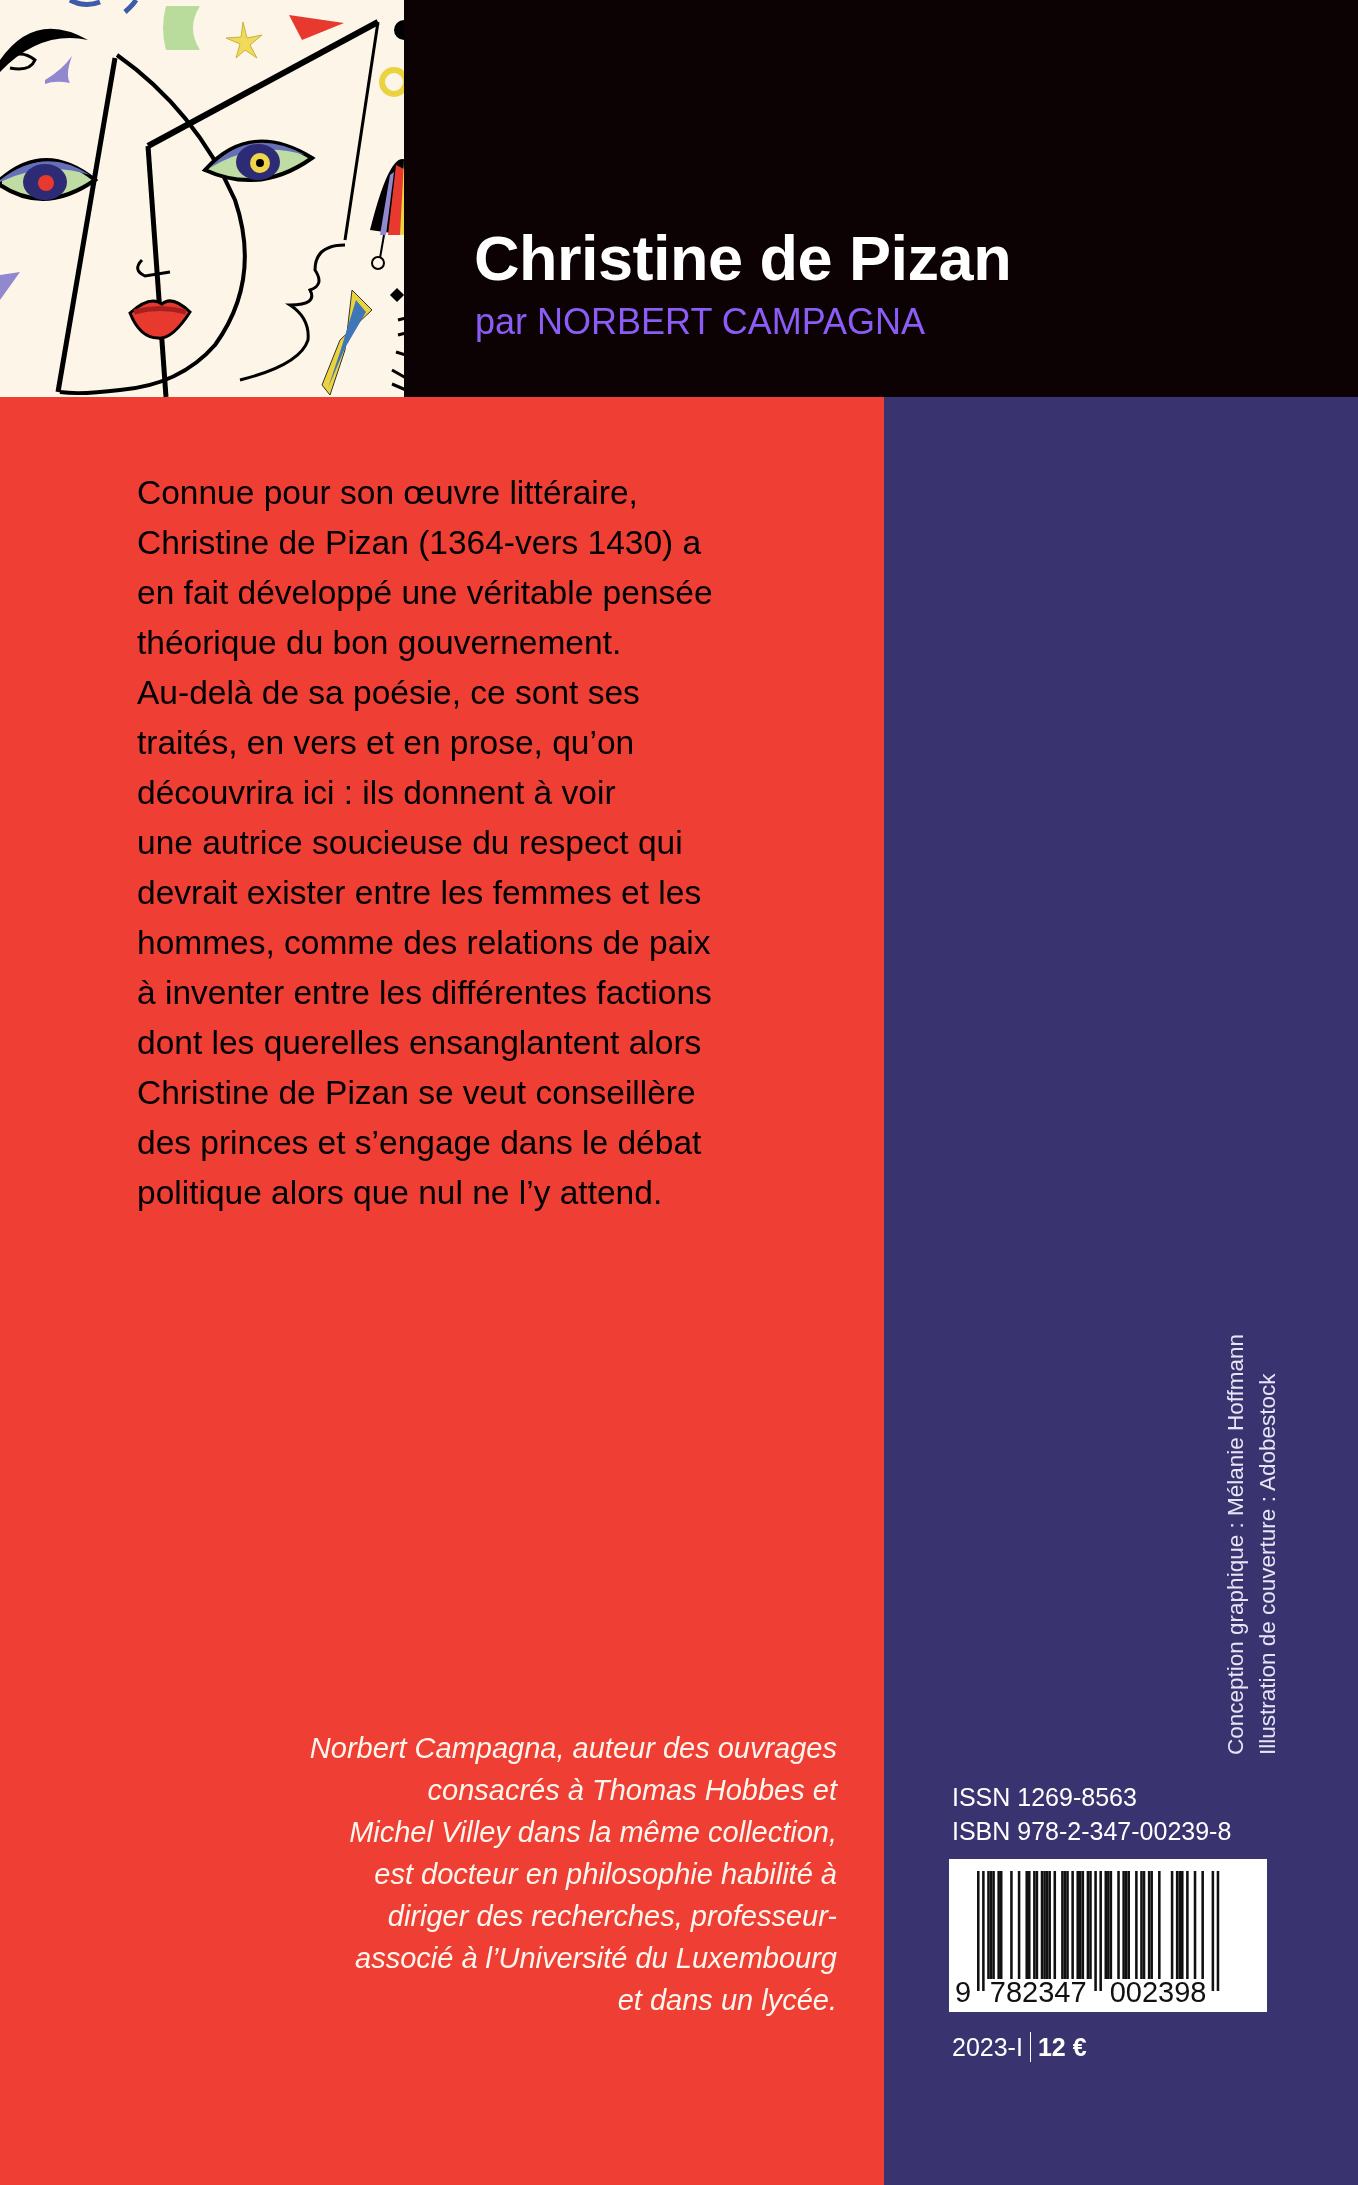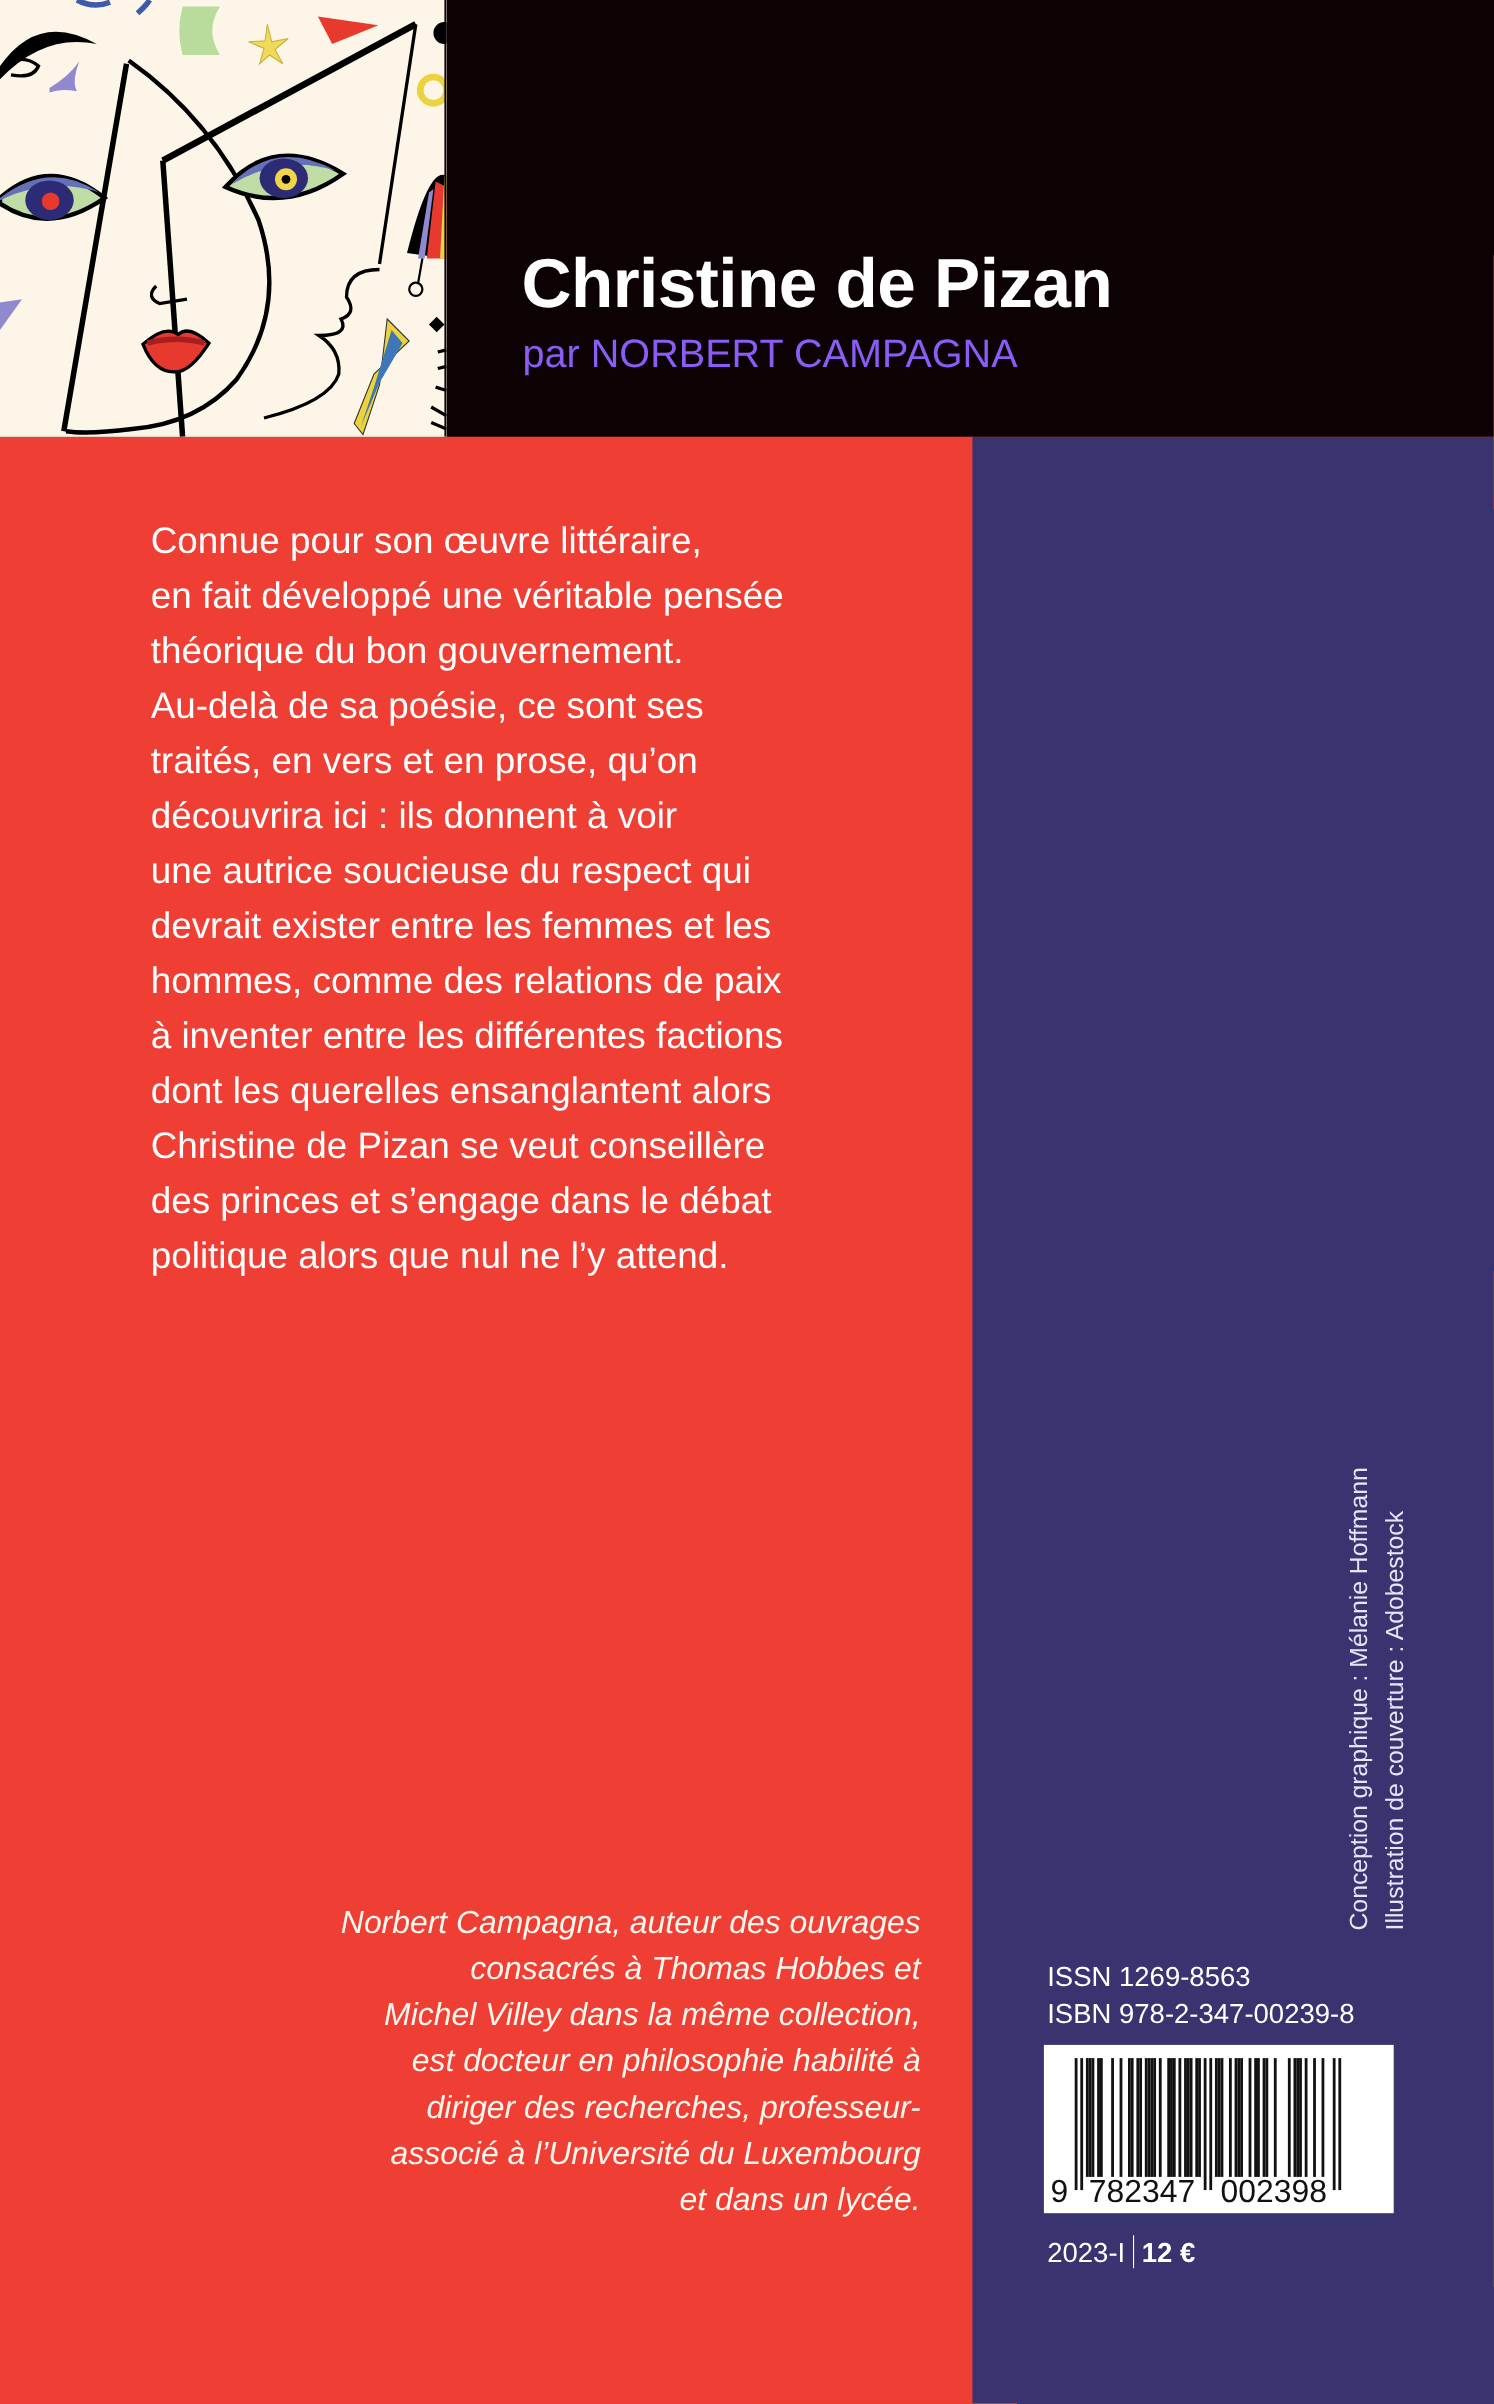--- a/index.html
+++ b/index.html
@@ -4,21 +4,21 @@
 <style>
   html, body { margin: 0; padding: 0; }
   body { width: 1358px; height: 2185px; position: relative; overflow: hidden; background: #EF3E33; font-family: "Liberation Sans", "DejaVu Sans", sans-serif; }
   .header { position: absolute; left: 0; top: 0; width: 1358px; height: 397px; background: #0C0204; }
   .illustration { position: absolute; left: 0; top: 0; width: 406px; height: 397px; background: #FDF6E8; overflow: hidden; }
   .illustration svg { display: block; }
   .title { position: absolute; left: 474px; top: 222px; margin: 0; color: #FFFFFF; font-weight: 700; font-size: 63px; line-height: 72px; white-space: nowrap; letter-spacing: -0.5px; }
   .byline { position: absolute; left: 475px; top: 300px; margin: 0; color: #8b5cf6; font-size: 36px; line-height: 44px; white-space: nowrap; }
   .red-panel { position: absolute; left: 0; top: 397px; width: 884px; height: 1788px; background: #EF3E33; }
   .blue-panel { position: absolute; left: 884px; top: 397px; width: 474px; height: 1788px; background: #39346F; }
-  .summary { position: absolute; left: 137px; top: 468px; width: 700px; color: #ffffff; font-size: 33.5px; line-height: 50px; margin: 0; }
+  .summary { position: absolute; left: 137px; top: 468px; width: 700px; color: #000000; font-size: 33.5px; line-height: 50px; margin: 0; }
   .summary span { display: block; white-space: nowrap; }
   .bio { position: absolute; left: 137px; top: 1727px; width: 700px; color: #FFF6EE; font-size: 29px; line-height: 42px; font-style: italic; margin: 0; text-align: right; }
   .bio span { display: block; white-space: nowrap; }
   .credits { position: absolute; left: 1220px; top: 1755px; transform-origin: 0 0; transform: rotate(-90deg); color: #E7E4F5; font-size: 22.5px; line-height: 32px; white-space: nowrap; }
   .credits span { display: block; }
   .ids { position: absolute; left: 952px; top: 1780px; color: #FFFFFF; font-size: 25px; line-height: 34px; white-space: nowrap; }
   .ids span { display: block; }
   .barcode-box { position: absolute; left: 949px; top: 1859px; width: 318px; height: 153px; background: #FFFFFF; }
   .barcode-box svg { position: absolute; left: 0; top: 0; }
   .price-line { position: absolute; left: 952px; top: 2032px; color: #FFFFFF; font-size: 25px; line-height: 30px; white-space: nowrap; }
@@ -97,20 +97,21 @@
       <path d="M0 275 L20 272 L0 300 Z" fill="#9189D0"></path>
       <line x1="405" y1="0" x2="405" y2="397" stroke="#0C0204" stroke-width="2"></line>
     </svg>
   </div>
   <h1 class="title">Christine de Pizan</h1>
   <p class="byline">par NORBERT CAMPAGNA</p>
 </div>
 
 <div class="summary" id="summary">
     <span>Connue pour son œuvre littéraire,</span>
+    <span>Christine de Pizan (1364-vers 1430) a</span>
     <span>en fait développé une véritable pensée</span>
     <span>théorique du bon gouvernement.</span>
     <span>Au-delà de sa poésie, ce sont ses</span>
     <span>traités, en vers et en prose, qu’on</span>
     <span>découvrira ici : ils donnent à voir</span>
     <span>une autrice soucieuse du respect qui</span>
     <span>devrait exister entre les femmes et les</span>
     <span>hommes, comme des relations de paix</span>
     <span>à inventer entre les différentes factions</span>
     <span>dont les querelles ensanglantent alors</span>

